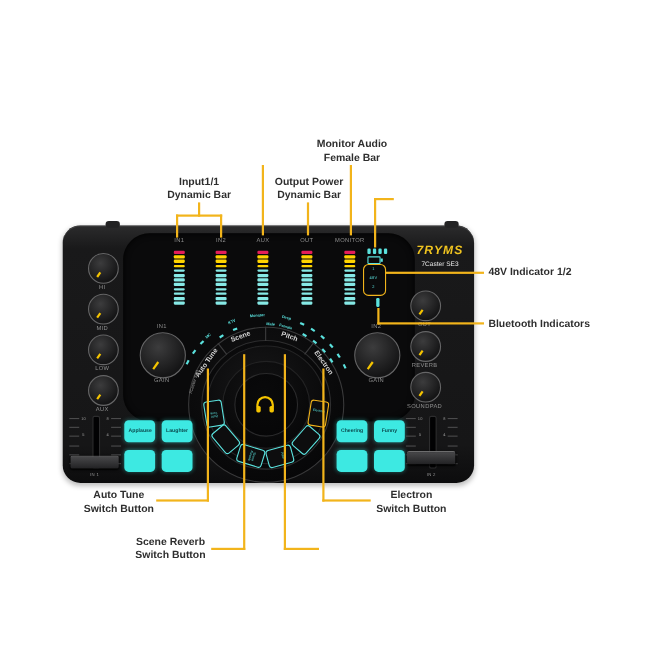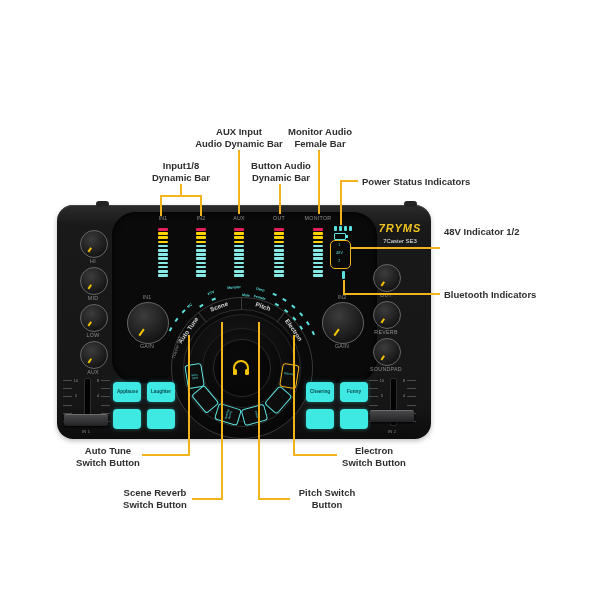--- a/index.html
+++ b/index.html
@@ -22,39 +22,34 @@
               background:linear-gradient(180deg,#2b2b2c 0%,#19191a 9%,#161617 85%,#0c0c0d 100%);
               box-shadow:inset 0 1px 0 #424243,0 2px 5px rgba(0,0,0,.25);"></div>
   <div style="position:absolute;left:96px;top:201px;width:13px;height:6px;border-radius:3px;background:#232324;"></div>
   <div style="position:absolute;left:404px;top:201px;width:13px;height:6px;border-radius:3px;background:#232324;"></div>
   <div style="position:absolute;left:112px;top:212px;width:265px;height:171px;border-radius:24px;
               background:#0a0a0b;box-shadow:inset 0 0 6px #000;"></div>
 
   <div class="brand" style="left:374px;top:222px;width:52px;">7RYMS</div>
   <div class="model" style="left:374px;top:237px;width:52px;">7Caster SE3</div>
 
-  <div class="lbl ctr" style="left:189px;top:126px;width:100px;">AUX Input
-Audio Dynamic Bar</div>
   <div class="lbl ctr" style="left:277px;top:126px;width:86px;">Monitor Audio
 Female Bar</div>
-  <div class="lbl ctr" style="left:146px;top:160px;width:70px;">Input1/8
+  <div class="lbl ctr" style="left:146px;top:160px;width:70px;">Input1/1
 Dynamic Bar</div>
-  <div class="lbl ctr" style="left:246px;top:160px;width:70px;">Button Audio
+  <div class="lbl ctr" style="left:246px;top:160px;width:70px;">Output Power
 Dynamic Bar</div>
-  <div class="lbl" style="left:362px;top:176px;width:140px;">Power Status Indicators</div>
-  <div class="lbl" style="left:444px;top:226px;width:120px;">48V Indicator 1/2</div>
+  <div class="lbl" style="left:444px;top:242px;width:120px;">48V Indicator 1/2</div>
   <div class="lbl" style="left:444px;top:289px;width:120px;">Bluetooth Indicators</div>
   <div class="lbl ctr" style="left:58px;top:445px;width:100px;">Auto Tune
 Switch Button</div>
   <div class="lbl ctr" style="left:324px;top:445px;width:100px;">Electron
 Switch Button</div>
   <div class="lbl ctr" style="left:105px;top:487px;width:100px;">Scene Reverb
 Switch Button</div>
-  <div class="lbl ctr" style="left:277px;top:487px;width:100px;">Pitch Switch
-Button</div>
 
   <div class="ln" style="left:238px;top:150px;width:2px;height:64px;"></div>
   <div class="ln" style="left:318px;top:150px;width:2px;height:64px;"></div>
   <div class="ln" style="left:279px;top:184px;width:2px;height:30px;"></div>
   <div class="ln" style="left:180px;top:184px;width:2px;height:13px;"></div>
   <div class="ln" style="left:160px;top:195px;width:42px;height:2px;"></div>
   <div class="ln" style="left:160px;top:195px;width:2px;height:21px;"></div>
   <div class="ln" style="left:200px;top:195px;width:2px;height:21px;"></div>
   <div class="ln" style="left:340px;top:180px;width:18px;height:2px;"></div>
   <div class="ln" style="left:340px;top:180px;width:2px;height:45px;"></div>

